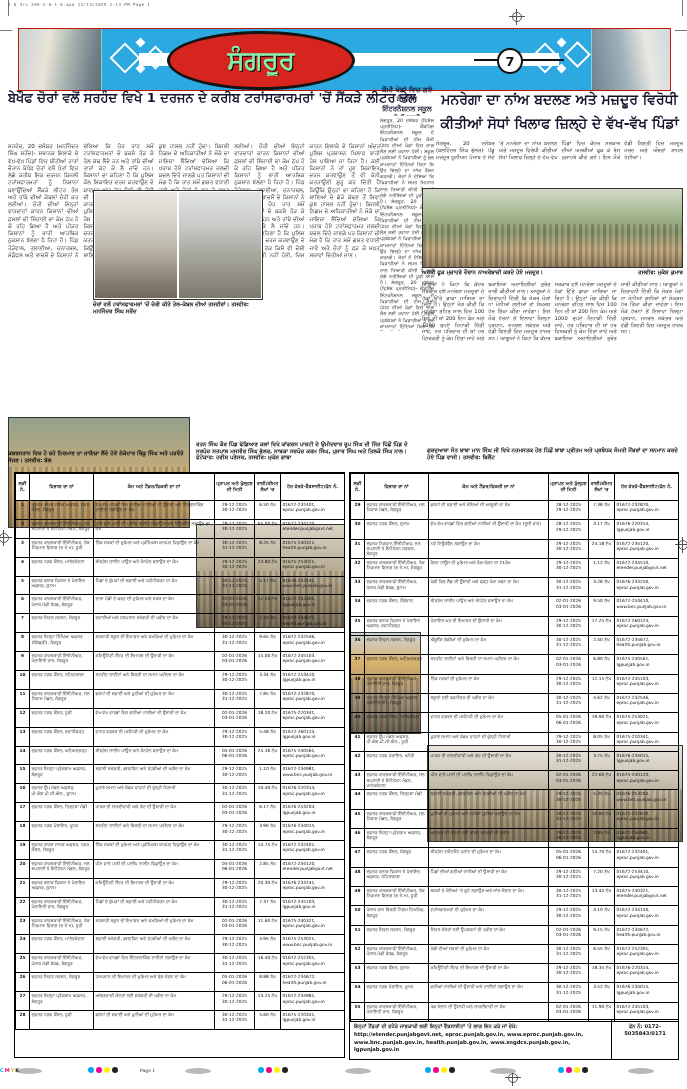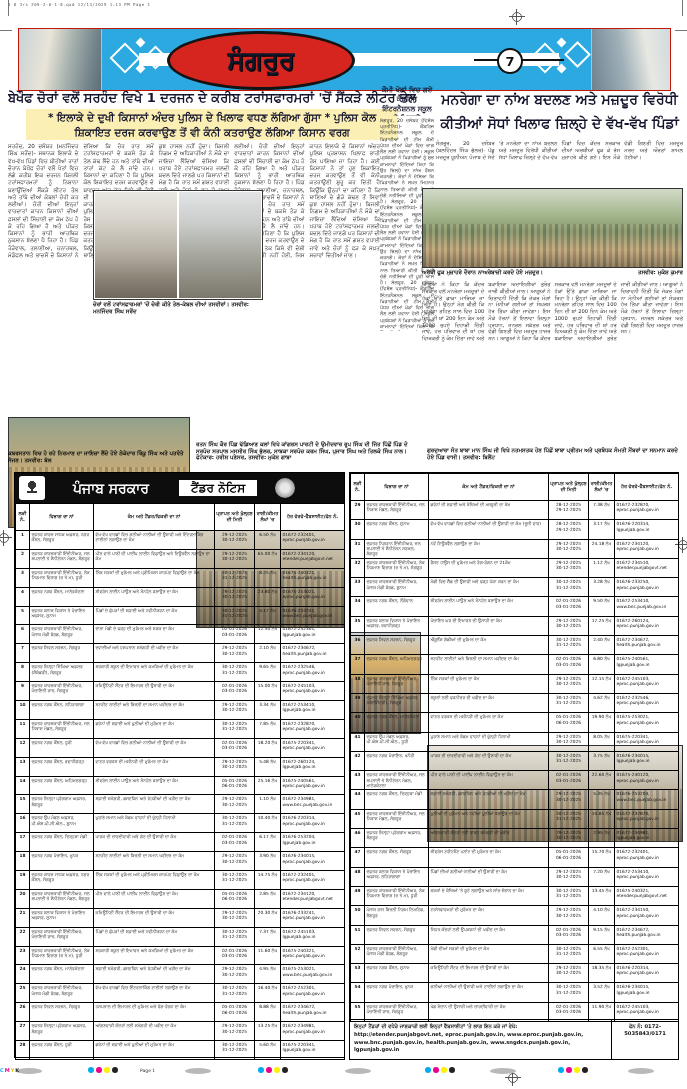--- a/index.html
+++ b/index.html
@@ -17,21 +17,21 @@
   .mh-photo{position:absolute;top:0;height:100%;width:82px;border-right:1px solid #9cc;}
   .mh-photo.l{left:0;background:linear-gradient(100deg,#c8d2d6 0%,#e9e4d8 35%,#a7b2ae 60%,#74848c 85%,#5d6e76 100%);}
   .mh-photo.r{right:0;width:78px;border-left:1px solid #9cc;border-right:none;
       background:linear-gradient(260deg,#cfd9de 0%,#e8e8e2 30%,#9fb0b8 60%,#6e8290 100%);}
   .white-band{position:absolute;left:120px;top:24px;width:420px;height:13px;background:#fff;}
   .dia{position:absolute;transform:rotate(45deg);}
   .dia.o{border:2px solid #fff;background:transparent;}
   .dia.s{background:#fff;}
   .oval{position:absolute;border:3px solid #141414;border-radius:50%;display:flex;align-items:center;justify-content:center;}
   .oval.red{left:148px;top:2px;width:182px;height:53px;background:#D6251E;z-index:3;}
-  .oval.red .city{color:#0f172a;font-weight:bold;font-size:26px;text-shadow:1px 1px 0 #000;white-space:nowrap;overflow:hidden;}
+  .oval.red .city{color:#86efac;font-weight:bold;font-size:26px;text-shadow:1px 1px 0 #000;white-space:nowrap;overflow:hidden;}
   .oval.yellow{left:314px;top:1px;width:152px;height:56px;background:#FFC400;z-index:2;flex-direction:column;overflow:hidden;}
   .ed-label{font-size:6px;color:#fff;background:#D6251E;padding:0 4px;border-radius:4px;font-weight:bold;margin-top:1px;white-space:nowrap;}
   .paper-name{font-size:24px;font-weight:bold;color:#D6251E;line-height:1;background:#fff;padding:0 8px;border-radius:3px;text-shadow:0 0 1px #800;white-space:nowrap;}
   .date-strip{font-size:7px;color:#fff;background:#1D87C9;padding:1px 6px;border-radius:5px;font-weight:bold;margin-top:1px;white-space:nowrap;}
   .pageline{position:absolute;left:455px;top:30px;width:90px;height:2px;background:#111;z-index:1;}
   .pagenum{position:absolute;left:478px;top:19px;width:22px;height:22px;background:#fff;border:2px solid #111;border-radius:50%;
            display:flex;align-items:center;justify-content:center;font-weight:bold;font-size:13px;z-index:4;}
   
   .headline-main{position:absolute;left:8px;top:90px;width:408px;height:17px;font-size:13px;font-weight:bold;color:#15152e;
                  white-space:nowrap;overflow:hidden;text-align:center;}
@@ -135,21 +135,20 @@
       <span class="city">ਸੰਗਰੂਰ</span>
     </div>
     <div class="pagenum">7</div>
     <div class="dia o" style="left:515px;top:18px;width:18px;height:18px;"></div>
     <div class="dia s" style="left:539px;top:10px;width:7px;height:7px;"></div>
     <div class="dia s" style="left:539px;top:36px;width:7px;height:7px;"></div>
     <div class="dia o" style="left:549px;top:16px;width:15px;height:15px;"></div>
   </div>
 
   <div class="headline-main">ਬੇਖੌਫ ਚੋਰਾਂ ਵਲੋਂ ਸਰਹੰਦ ਵਿਖੇ 1 ਦਰਜਨ ਦੇ ਕਰੀਬ ਟਰਾਂਸਫਾਰਮਰਾਂ 'ਚੋਂ ਸੈਂਕੜੇ ਲੀਟਰ ਤੇਲ ਤੇ ਕੇਬਲਾਂ ਚੋਰੀ</div>
-  <div class="subhead">* ਇਲਾਕੇ ਦੇ ਦੁਖੀ ਕਿਸਾਨਾਂ ਅੰਦਰ ਪੁਲਿਸ ਦੇ ਖਿਲਾਫ ਵਧਣ ਲੱਗਿਆ ਗੁੱਸਾ * ਪੁਲਿਸ ਕੋਲ ਸ਼ਿਕਾਇਤ ਦਰਜ ਕਰਵਾਉਣ ਤੋਂ ਵੀ ਕੰਨੀ ਕਤਰਾਉਣ ਲੱਗਿਆ ਕਿਸਾਨ ਵਰਗ</div>
   <div class="bodytxt body-left fill">ਸਰਹੰਦ, 20 ਦਸੰਬਰ (ਮਨਜਿੰਦਰ ਸਿੰਘ ਸਰੋਂਦ)- ਸਥਾਨਕ ਇਲਾਕੇ ਦੇ ਵੱਖ-ਵੱਖ ਪਿੰਡਾਂ ਵਿਚ ਬੀਤੀਆਂ ਰਾਤਾਂ ਦੌਰਾਨ ਬੇਖੌਫ ਚੋਰਾਂ ਵਲੋਂ ਖੇਤਾਂ ਵਿਚ ਲੱਗੇ ਕਰੀਬ ਇਕ ਦਰਜਨ ਬਿਜਲੀ ਟਰਾਂਸਫਾਰਮਰਾਂ ਨੂੰ ਨਿਸ਼ਾਨਾ ਬਣਾਉਂਦਿਆਂ ਸੈਂਕੜੇ ਲੀਟਰ ਤੇਲ ਅਤੇ ਤਾਂਬੇ ਦੀਆਂ ਕੇਬਲਾਂ ਚੋਰੀ ਕਰ ਲਈਆਂ। ਚੋਰੀ ਦੀਆਂ ਇਨ੍ਹਾਂ ਵਾਰਦਾਤਾਂ ਕਾਰਨ ਕਿਸਾਨਾਂ ਦੀਆਂ ਫ਼ਸਲਾਂ ਦੀ ਸਿੰਚਾਈ ਦਾ ਕੰਮ ਠੱਪ ਹੋ ਕੇ ਰਹਿ ਗਿਆ ਹੈ ਅਤੇ ਪੀੜਤ ਕਿਸਾਨਾਂ ਨੂੰ ਭਾਰੀ ਆਰਥਿਕ ਨੁਕਸਾਨ ਝੱਲਣਾ ਪੈ ਰਿਹਾ ਹੈ। ਪਿੰਡ ਰੋੜੇਵਾਲ, ਤਲਾਣੀਆ, ਚਨਾਰਥਲ, ਮੰਡੋਫਲ ਅਤੇ ਭਾਦਸੋਂ ਦੇ ਕਿਸਾਨਾਂ ਨੇ ਦੱਸਿਆ ਕਿ ਚੋਰ ਰਾਤ ਸਮੇਂ ਟਰਾਂਸਫਾਰਮਰਾਂ ਦੇ ਬਕਸੇ ਤੋੜ ਕੇ ਤੇਲ ਕੱਢ ਲੈਂਦੇ ਹਨ ਅਤੇ ਤਾਂਬੇ ਦੀਆਂ ਤਾਰਾਂ ਕੱਟ ਕੇ ਲੈ ਜਾਂਦੇ ਹਨ। ਕਿਸਾਨਾਂ ਦਾ ਕਹਿਣਾ ਹੈ ਕਿ ਪੁਲਿਸ ਕੋਲ ਸ਼ਿਕਾਇਤ ਦਰਜ ਕਰਵਾਉਣ ਦੇ ਬਾਵਜੂਦ ਅੱਜ ਤੱਕ ਕਿਸੇ ਵੀ ਦੋਸ਼ੀ ਦੀ ਗ੍ਰਿਫ਼ਤਾਰੀ ਨਹੀਂ ਹੋਈ, ਜਿਸ ਕਾਰਨ ਇਲਾਕੇ ਦੇ ਕਿਸਾਨਾਂ ਅੰਦਰ ਪੁਲਿਸ ਪ੍ਰਸ਼ਾਸਨ ਖਿਲਾਫ ਭਾਰੀ ਰੋਸ ਪਾਇਆ ਜਾ ਰਿਹਾ ਹੈ। ਕਈ ਕਿਸਾਨਾਂ ਨੇ ਤਾਂ ਹੁਣ ਸ਼ਿਕਾਇਤ ਦਰਜ ਕਰਵਾਉਣ ਤੋਂ ਵੀ ਕੰਨੀ ਕਤਰਾਉਣੀ ਸ਼ੁਰੂ ਕਰ ਦਿੱਤੀ ਹੈ ਕਿਉਂਕਿ ਉਨ੍ਹਾਂ ਦਾ ਕਹਿਣਾ ਹੈ ਕਿ ਥਾਣਿਆਂ ਦੇ ਗੇੜੇ ਕੱਢਣ ਤੋਂ ਸਿਵਾ ਕੁਝ ਹਾਸਲ ਨਹੀਂ ਹੁੰਦਾ। ਬਿਜਲੀ ਨਿਗਮ ਦੇ ਅਧਿਕਾਰੀਆਂ ਨੇ ਮੌਕੇ ਦਾ ਜਾਇਜ਼ਾ ਲੈਂਦਿਆਂ ਦੱਸਿਆ ਕਿ ਖਰਾਬ ਹੋਏ ਟਰਾਂਸਫਾਰਮਰ ਜਲਦੀ ਬਦਲ ਦਿੱਤੇ ਜਾਣਗੇ ਪਰ ਕਿਸਾਨਾਂ ਦੀ ਮੰਗ ਹੈ ਕਿ ਰਾਤ ਸਮੇਂ ਗਸ਼ਤ ਵਧਾਈ ਜਾਵੇ ਅਤੇ ਚੋਰਾਂ ਨੂੰ ਫੜ ਕੇ ਸਖ਼ਤ ਸਜ਼ਾਵਾਂ ਦਿੱਤੀਆਂ ਜਾਣ। ਸਰਹੰਦ, 20 ਦਸੰਬਰ (ਮਨਜਿੰਦਰ ਸਿੰਘ ਸਰੋਂਦ)- ਸਥਾਨਕ ਇਲਾਕੇ ਦੇ ਵੱਖ-ਵੱਖ ਪਿੰਡਾਂ ਵਿਚ ਬੀਤੀਆਂ ਰਾਤਾਂ ਦੌਰਾਨ ਬੇਖੌਫ ਚੋਰਾਂ ਵਲੋਂ ਖੇਤਾਂ ਵਿਚ ਲੱਗੇ ਕਰੀਬ ਇਕ ਦਰਜਨ ਬਿਜਲੀ ਟਰਾਂਸਫਾਰਮਰਾਂ ਨੂੰ ਨਿਸ਼ਾਨਾ ਬਣਾਉਂਦਿਆਂ ਸੈਂਕੜੇ ਲੀਟਰ ਤੇਲ ਅਤੇ ਤਾਂਬੇ ਦੀਆਂ ਕੇਬਲਾਂ ਚੋਰੀ ਕਰ ਲਈਆਂ। ਚੋਰੀ ਦੀਆਂ ਇਨ੍ਹਾਂ ਵਾਰਦਾਤਾਂ ਕਾਰਨ ਕਿਸਾਨਾਂ ਦੀਆਂ ਫ਼ਸਲਾਂ ਦੀ ਸਿੰਚਾਈ ਦਾ ਕੰਮ ਠੱਪ ਹੋ ਕੇ ਰਹਿ ਗਿਆ ਹੈ ਅਤੇ ਪੀੜਤ ਕਿਸਾਨਾਂ ਨੂੰ ਭਾਰੀ ਆਰਥਿਕ ਨੁਕਸਾਨ ਝੱਲਣਾ ਪੈ ਰਿਹਾ ਹੈ। ਪਿੰਡ ਰੋੜੇਵਾਲ, ਤਲਾਣੀਆ, ਚਨਾਰਥਲ, ਮੰਡੋਫਲ ਅਤੇ ਭਾਦਸੋਂ ਦੇ ਕਿਸਾਨਾਂ ਨੇ ਦੱਸਿਆ ਕਿ ਚੋਰ ਰਾਤ ਸਮੇਂ ਟਰਾਂਸਫਾਰਮਰਾਂ ਦੇ ਬਕਸੇ ਤੋੜ ਕੇ ਤੇਲ ਕੱਢ ਲੈਂਦੇ ਹਨ ਅਤੇ ਤਾਂਬੇ ਦੀਆਂ ਤਾਰਾਂ ਕੱਟ ਕੇ ਲੈ ਜਾਂਦੇ ਹਨ। ਕਿਸਾਨਾਂ ਦਾ ਕਹਿਣਾ ਹੈ ਕਿ ਪੁਲਿਸ ਕੋਲ ਸ਼ਿਕਾਇਤ ਦਰਜ ਕਰਵਾਉਣ ਦੇ ਬਾਵਜੂਦ ਅੱਜ ਤੱਕ ਕਿਸੇ ਵੀ ਦੋਸ਼ੀ ਦੀ ਗ੍ਰਿਫ਼ਤਾਰੀ ਨਹੀਂ ਹੋਈ, ਜਿਸ ਕਾਰਨ ਇਲਾਕੇ ਦੇ ਕਿਸਾਨਾਂ ਅੰਦਰ ਪੁਲਿਸ ਪ੍ਰਸ਼ਾਸਨ ਖਿਲਾਫ ਭਾਰੀ ਰੋਸ ਪਾਇਆ ਜਾ ਰਿਹਾ ਹੈ। ਕਈ ਕਿਸਾਨਾਂ ਨੇ ਤਾਂ ਹੁਣ ਸ਼ਿਕਾਇਤ ਦਰਜ ਕਰਵਾਉਣ ਤੋਂ ਵੀ ਕੰਨੀ ਕਤਰਾਉਣੀ ਸ਼ੁਰੂ ਕਰ ਦਿੱਤੀ ਹੈ ਕਿਉਂਕਿ ਉਨ੍ਹਾਂ ਦਾ ਕਹਿਣਾ ਹੈ ਕਿ ਥਾਣਿਆਂ ਦੇ ਗੇੜੇ ਕੱਢਣ ਤੋਂ ਸਿਵਾ ਕੁਝ ਹਾਸਲ ਨਹੀਂ ਹੁੰਦਾ। ਬਿਜਲੀ ਨਿਗਮ ਦੇ ਅਧਿਕਾਰੀਆਂ ਨੇ ਮੌਕੇ ਦਾ ਜਾਇਜ਼ਾ ਲੈਂਦਿਆਂ ਦੱਸਿਆ ਕਿ ਖਰਾਬ ਹੋਏ ਟਰਾਂਸਫਾਰਮਰ ਜਲਦੀ ਬਦਲ ਦਿੱਤੇ ਜਾਣਗੇ ਪਰ ਕਿਸਾਨਾਂ ਦੀ ਮੰਗ ਹੈ ਕਿ ਰਾਤ ਸਮੇਂ ਗਸ਼ਤ ਵਧਾਈ ਜਾਵੇ ਅਤੇ ਚੋਰਾਂ ਨੂੰ ਫੜ ਕੇ ਸਖ਼ਤ ਸਜ਼ਾਵਾਂ ਦਿੱਤੀਆਂ ਜਾਣ।</div>
 
   <div class="photo ph-transformer">
     <div class="half"></div>
     <div class="half b"></div>
   </div>
   <div class="caption cap-transformer">ਚੋਰਾਂ ਵਲੋਂ ਟਰਾਂਸਫਾਰਮਰਾਂ 'ਚੋਂ ਚੋਰੀ ਕੀਤੇ ਤੇਲ-ਕੇਬਲ ਦੀਆਂ ਤਸਵੀਰਾਂ। ਤਸਵੀਰ: ਮਨਜਿੰਦਰ ਸਿੰਘ ਸਰੋਂਦ</div>
 
   <div class="mini-head">ਕੌਮੀ ਖੇਡਾਂ ਵਿਚ ਗਏ ਕੈਂਬਰਿਜ ਇੰਟਰਨੈਸ਼ਨਲ ਸਕੂਲ ਦੇ ਖਿਡਾਰੀ</div>
   <div class="bodytxt mini-body fill">ਸੰਗਰੂਰ, 20 ਦਸੰਬਰ (ਵਿਸ਼ੇਸ਼ ਪ੍ਰਤੀਨਿਧ)- ਕੈਂਬਰਿਜ ਇੰਟਰਨੈਸ਼ਨਲ ਸਕੂਲ ਦੇ ਖਿਡਾਰੀਆਂ ਦੀ ਟੀਮ ਕੌਮੀ ਪੱਧਰ ਦੀਆਂ ਖੇਡਾਂ ਵਿਚ ਭਾਗ ਲੈਣ ਲਈ ਰਵਾਨਾ ਹੋਈ। ਸਕੂਲ ਪ੍ਰਬੰਧਕਾਂ ਨੇ ਖਿਡਾਰੀਆਂ ਨੂੰ ਸ਼ੁਭ ਕਾਮਨਾਵਾਂ ਦਿੰਦਿਆਂ ਕਿਹਾ ਕਿ ਉਹ ਜ਼ਿਲ੍ਹੇ ਦਾ ਨਾਂਅ ਰੌਸ਼ਨ ਕਰਨਗੇ। ਕੋਚਾਂ ਨੇ ਦੱਸਿਆ ਕਿ ਖਿਡਾਰੀਆਂ ਨੇ ਸਖ਼ਤ ਮਿਹਨਤ ਨਾਲ ਤਿਆਰੀ ਕੀਤੀ ਹੈ ਅਤੇ ਚੰਗੇ ਨਤੀਜਿਆਂ ਦੀ ਪੂਰੀ ਆਸ ਹੈ। ਸੰਗਰੂਰ, 20 ਦਸੰਬਰ (ਵਿਸ਼ੇਸ਼ ਪ੍ਰਤੀਨਿਧ)- ਕੈਂਬਰਿਜ ਇੰਟਰਨੈਸ਼ਨਲ ਸਕੂਲ ਦੇ ਖਿਡਾਰੀਆਂ ਦੀ ਟੀਮ ਕੌਮੀ ਪੱਧਰ ਦੀਆਂ ਖੇਡਾਂ ਵਿਚ ਭਾਗ ਲੈਣ ਲਈ ਰਵਾਨਾ ਹੋਈ। ਸਕੂਲ ਪ੍ਰਬੰਧਕਾਂ ਨੇ ਖਿਡਾਰੀਆਂ ਨੂੰ ਸ਼ੁਭ ਕਾਮਨਾਵਾਂ ਦਿੰਦਿਆਂ ਕਿਹਾ ਕਿ ਉਹ ਜ਼ਿਲ੍ਹੇ ਦਾ ਨਾਂਅ ਰੌਸ਼ਨ ਕਰਨਗੇ। ਕੋਚਾਂ ਨੇ ਦੱਸਿਆ ਕਿ ਖਿਡਾਰੀਆਂ ਨੇ ਸਖ਼ਤ ਮਿਹਨਤ ਨਾਲ ਤਿਆਰੀ ਕੀਤੀ ਹੈ ਅਤੇ ਚੰਗੇ ਨਤੀਜਿਆਂ ਦੀ ਪੂਰੀ ਆਸ ਹੈ। ਸੰਗਰੂਰ, 20 ਦਸੰਬਰ (ਵਿਸ਼ੇਸ਼ ਪ੍ਰਤੀਨਿਧ)- ਕੈਂਬਰਿਜ ਇੰਟਰਨੈਸ਼ਨਲ ਸਕੂਲ ਦੇ ਖਿਡਾਰੀਆਂ ਦੀ ਟੀਮ ਕੌਮੀ ਪੱਧਰ ਦੀਆਂ ਖੇਡਾਂ ਵਿਚ ਭਾਗ ਲੈਣ ਲਈ ਰਵਾਨਾ ਹੋਈ। ਸਕੂਲ ਪ੍ਰਬੰਧਕਾਂ ਨੇ ਖਿਡਾਰੀਆਂ ਨੂੰ ਸ਼ੁਭ ਕਾਮਨਾਵਾਂ ਦਿੰਦਿਆਂ ਕਿਹਾ ਕਿ ਉਹ ਜ਼ਿਲ੍ਹੇ ਦਾ ਨਾਂਅ ਰੌਸ਼ਨ ਕਰਨਗੇ। ਕੋਚਾਂ ਨੇ ਦੱਸਿਆ ਕਿ ਖਿਡਾਰੀਆਂ ਨੇ ਸਖ਼ਤ ਮਿਹਨਤ ਨਾਲ ਤਿਆਰੀ ਕੀਤੀ ਹੈ ਅਤੇ ਚੰਗੇ ਨਤੀਜਿਆਂ ਦੀ ਪੂਰੀ ਆਸ ਹੈ।</div>
@@ -165,28 +164,20 @@
 
   <div class="photo ph-graveyard crowdtex"></div>
   <div class="caption cap-graveyard">ਕਬਰਸਤਾਨ ਵਿਚ ਹੋ ਰਹੇ ਨਿਰਮਾਣ ਦਾ ਜਾਇਜ਼ਾ ਲੈਂਦੇ ਹੋਏ ਠੇਕੇਦਾਰ ਰਿੰਕੂ ਸਿੰਘ ਅਤੇ ਪਤਵੰਤੇ ਸੱਜਣ। ਤਸਵੀਰ: ਬੱਲ</div>
   <div class="photo ph-group1 crowdtex"></div>
   <div class="photo ph-group2 crowdtex"></div>
   <div class="caption cap-group">ਰਤਨ ਸਿੰਘ ਕੌਰ ਪਿੰਡ ਢੱਡਿਆਣ ਕਲਾਂ ਵਿਖੇ ਕਾਂਗਰਸ ਪਾਰਟੀ ਦੇ ਉਮੀਦਵਾਰ ਰੂਪ ਸਿੰਘ ਦੀ ਜਿੱਤ ਪਿੱਛੋਂ ਪਿੰਡ ਦੇ ਸਰਪੰਚ ਸਤਪਾਲ ਮਸਸੀਰ ਸਿੰਘ ਭੁੱਲਰ, ਸਾਬਕਾ ਸਰਪੰਚ ਕਰਮ ਸਿੰਘ, ਪੁਜਾਰ ਸਿੰਘ ਅਤੇ ਤਿਲਕੋ ਸਿੰਘ ਨਾਲ। ਫੋਟੋਕਾਰ: ਹਰੀਸ਼ ਪਣੇਸਰ, ਤਸਵੀਰ: ਮੁਕੇਸ਼ ਗਾਬਾ</div>
   <div class="photo ph-gurdwara crowdtex"></div>
   <div class="caption cap-gurdwara">ਗੁਰਦੁਆਰਾ ਸੰਤ ਬਾਬਾ ਮਾਨ ਸਿੰਘ ਜੀ ਵਿਖੇ ਨਤਮਸਤਕ ਹੋਣ ਪਿੱਛੋਂ ਬਾਬਾ ਪ੍ਰੀਤਮ ਅਤੇ ਪ੍ਰਬੰਧਕ ਸੰਮਤੀ ਮੈਂਬਰਾਂ ਦਾ ਸਨਮਾਨ ਕਰਦੇ ਹੋਏ ਪਿੰਡ ਵਾਸੀ। ਤਸਵੀਰ: ਬਿਲੈਂਟ</div>
 
   <div class="tender-left">
-    <div class="tn-bar">
-      <div class="tn-emblem">
-          <div class="lion"></div>
-        </div>
-      <div class="tn-title">ਪੰਜਾਬ ਸਰਕਾਰ</div>
-      <div class="tn-noticebox">ਟੈਂਡਰ ਨੋਟਿਸ</div>
-      <div class="tn-seal"></div>
-    </div>
     <table class="tender">
       <colgroup>
           <col style="width:14px">
           <col style="width:64px">
           <col style="width:121px">
           <col style="width:40px">
           <col style="width:26px">
           <col style="width:64px">
         </colgroup>
       <thead>

